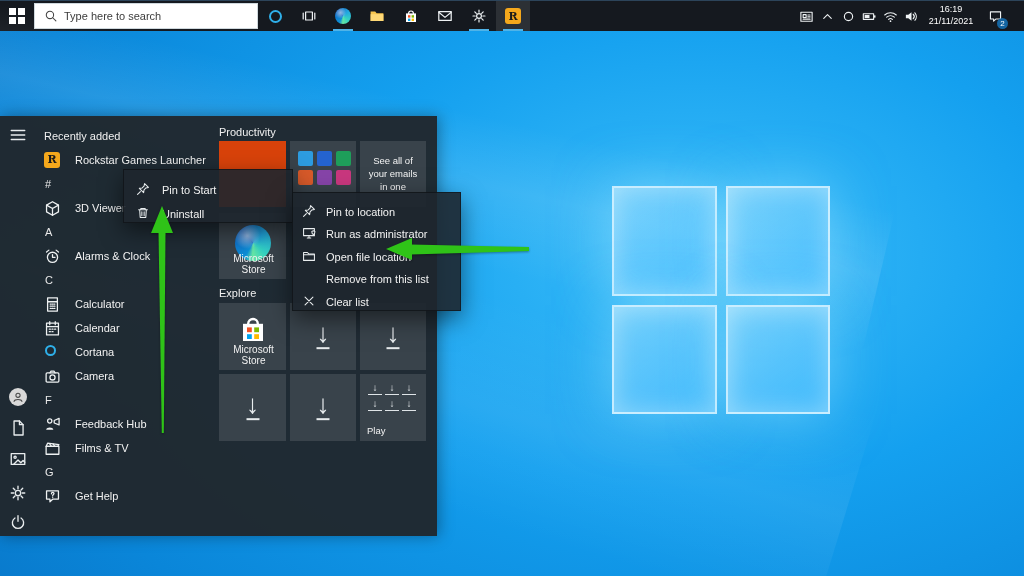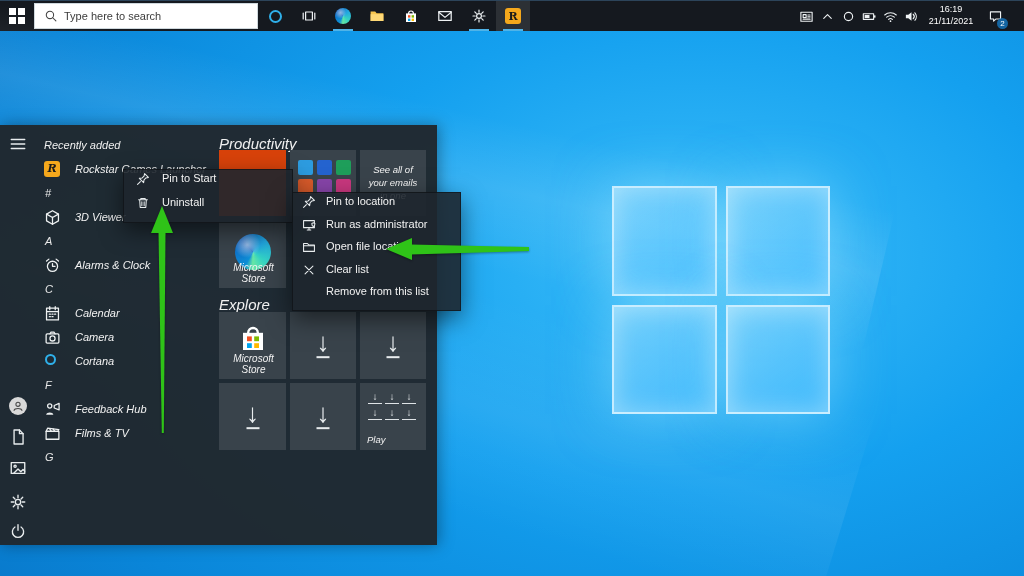--- a/index.html
+++ b/index.html
@@ -17,35 +17,35 @@
   .ray2 { left:-80px; top:120px; width:1000px; height:220px; transform:rotate(17deg); transform-origin:left top;
           background:linear-gradient(180deg, rgba(255,255,255,0) 0%, rgba(255,255,255,.07) 50%, rgba(255,255,255,0) 100%); }
   #winlogo { left:612px; top:186px; width:218px; height:228px; display:grid;
              grid-template-columns:1fr 1fr; grid-template-rows:1fr 1fr; gap:9px; }
   #winlogo .pane {
     background:linear-gradient(145deg, rgba(160,225,255,.60), rgba(70,190,255,.80));
     border:2px solid rgba(220,245,255,.85);
     box-shadow: inset 0 0 26px rgba(255,255,255,.38), 0 0 55px rgba(150,225,255,.55);
   }
   
-  #start-menu { left:0; top:125px; width:437px; height:420px; background:rgba(32,39,45,.97);
-                box-shadow: 2px 0 14px rgba(0,0,0,.35); z-index:10;font-style:italic; }
+  #start-menu { left:0; top:116px; width:437px; height:420px; background:rgba(32,39,45,.97);
+                box-shadow: 2px 0 14px rgba(0,0,0,.35); z-index:10; }
   .rail-ico { position:absolute; left:9px; width:18px; height:18px; color:#e8ecee; cursor:pointer; }
   .avatar { background:#d9d9d9; border-radius:50%; color:#4a4a4a; padding:2px; }
   #app-list { position:absolute; left:36px; top:8px; width:182px; }
   .sm-header { height:24px; line-height:24px; font-size:11px; padding-left:8px; color:#f0f0f0; }
   .app-row { display:flex; align-items:center; height:24px; padding-left:8px; cursor:pointer; }
   .app-row .ico { width:17px; height:17px; flex:0 0 17px; margin-right:14px; color:#eef1f2; }
   .app-row .lbl { font-size:11px; color:#f2f2f2; white-space:nowrap; }
   .letter-row { height:24px; line-height:24px; font-size:11px; padding-left:9px; color:#e9e9e9; cursor:pointer; }
   .rstar { display:flex; align-items:center; justify-content:center; width:16px; height:16px; border-radius:3px;
            background:#f5a81c; color:#1a1a1a; font-weight:bold; font-size:11px; font-family:"DejaVu Serif",serif; }
   .c-ring { display:block; width:13px; height:13px; border:2.5px solid #2fb0ea; border-radius:50%; }
   
-  .group-label { position:absolute; font-size:15px; color:#f0f0f0; }
+  .group-label { position:absolute; font-size:11px; color:#f0f0f0; }
   .tile { position:absolute; background:#39434b; cursor:pointer; }
   .tile .t-label { position:absolute; left:6px; right:4px; bottom:4px; font-size:10px; color:#f2f2f2; text-align:center; }
   .tile-orange { background:#d8420a; }
   .office-grid { position:absolute; left:8px; top:10px; width:52px; display:grid;
                  grid-template-columns:repeat(3,15px); gap:4px; }
   .office-grid span { width:15px; height:15px; border-radius:2px; }
   .mail-text { position:absolute; left:5px; right:5px; top:14px; font-size:9.5px; line-height:1.35;
                text-align:center; color:#f4f4f4; }
   .edge-ball { display:block; width:100%; height:100%; border-radius:50%;
     background: radial-gradient(circle at 34% 30%, rgba(255,255,255,.55) 0%, rgba(255,255,255,0) 38%),
@@ -57,21 +57,21 @@
   .dl-arrow::after { content:""; display:block; height:2px; background:#e8ecee; margin-top:1px; }
   .mini-dl { position:absolute; left:8px; top:8px; width:50px; display:grid;
              grid-template-columns:repeat(3,14px); gap:3px; color:#dfe4e7; }
   .mini-dl span { font-size:10px; text-align:center; border-bottom:1px solid #dfe4e7; line-height:1.2; }
   .play-label { position:absolute; left:7px; bottom:5px; font-size:9.5px; color:#f2f2f2; }
   
   .ctx { position:absolute; background:rgba(30,38,45,.90); box-shadow:0 8px 22px rgba(0,0,0,.5);
          border:1px solid rgba(0,0,0,.4); padding:2px 0; z-index:40; }
   #ctx-menu   { left:123px; top:169px; width:170px; }
   #ctx-submenu{ left:292px; top:192px; width:169px; }
-  .ctx-item { position:relative; display:flex; align-items:flex-start; height:24px; padding:0 8px 0 12px;
+  .ctx-item { position:relative; display:flex; align-items:flex-end; height:24px; padding:0 8px 0 12px;
               font-size:11px; color:#f2f2f2; cursor:pointer; }
   #ctx-submenu .ctx-item { height:22.6px; padding-left:9px; }
   .ctx-item .ico { width:14px; height:14px; flex:0 0 14px; margin-right:12px; color:#e9edef; }
   #ctx-submenu .ctx-item .ico { margin-right:10px; }
   .ctx-item.hl { background:#16436b; }
   .ctx-item .chev { margin-left:auto; font-size:13px; color:#e9edef; }
   
   #arrows { left:0; top:0; width:1024px; height:576px; z-index:70; pointer-events:none;
             filter:drop-shadow(0 1px 1px rgba(0,0,0,.35)); }
   
@@ -177,43 +177,53 @@
               <path d="M8 6.2v2.6h2.4"></path>
               <path d="M2.4 3.8L4.6 2M13.6 3.8L11.4 2"></path>
             </svg>
           </span>
           <span class="lbl">Alarms &amp; Clock</span>
         </div>
         <div class="letter-row">C</div>
         <div class="app-row">
           <span class="ico">
             <svg viewBox="0 0 16 16" fill="none" stroke="currentColor" stroke-width="1.2" stroke-linecap="round" stroke-linejoin="round">
+              <rect x="3.4" y="1.8" width="9.2" height="12.4"></rect>
+              <path d="M3.4 5.4h9.2"></path>
+              <path d="M5.8 7.6h.9M7.6 7.6h.9M9.4 7.6h.9M5.8 9.6h.9M7.6 9.6h.9M9.4 9.6h.9M5.8 11.6h.9M7.6 11.6h.9M9.4 11.6h.9"></path>
+            </svg>
+          </span>
+          <span class="lbl">Calculator</span>
+        </div>
+        <div class="app-row">
+          <span class="ico">
+            <svg viewBox="0 0 16 16" fill="none" stroke="currentColor" stroke-width="1.2" stroke-linecap="round" stroke-linejoin="round">
               <rect x="2.4" y="3" width="11.2" height="11"></rect>
               <path d="M2.4 6.2h11.2M5.4 1.6v2.8M10.6 1.6v2.8"></path>
               <path d="M5 8.6h1M7.5 8.6h1M10 8.6h1M5 11h1M7.5 11h1"></path>
             </svg>
           </span>
           <span class="lbl">Calendar</span>
         </div>
         <div class="app-row">
+          <span class="ico" style="color: rgb(47, 176, 234);">
+            <span class="c-ring" style="width:11px;height:11px;margin:1px"></span>
+          </span>
+          <span class="lbl">Cortana</span>
+        </div>
+        <div class="app-row">
           <span class="ico">
             <svg viewBox="0 0 16 16" fill="none" stroke="currentColor" stroke-width="1.2" stroke-linecap="round" stroke-linejoin="round">
               <rect x="2" y="4.6" width="12" height="8.6" rx="1"></rect>
               <circle cx="8" cy="8.9" r="2.4"></circle>
               <path d="M5.6 4.6l1-1.6h2.8l1 1.6"></path>
             </svg>
           </span>
           <span class="lbl">Camera</span>
         </div>
-        <div class="app-row">
-          <span class="ico" style="color: rgb(47, 176, 234);">
-            <span class="c-ring" style="width:11px;height:11px;margin:1px"></span>
-          </span>
-          <span class="lbl">Cortana</span>
-        </div>
         <div class="letter-row">F</div>
         <div class="app-row">
           <span class="ico">
             <svg viewBox="0 0 16 16" fill="none" stroke="currentColor" stroke-width="1.2" stroke-linecap="round" stroke-linejoin="round">
               <circle cx="5.4" cy="4.8" r="2"></circle>
               <path d="M2 13c.4-2.8 6.4-2.8 6.8 0z" fill="currentColor" stroke="none"></path>
               <path d="M9.6 4.2l4.6-2v6.2l-4.6-1.8z"></path>
             </svg>
           </span>
           <span class="lbl">Feedback Hub</span>
@@ -222,20 +232,29 @@
           <span class="ico">
             <svg viewBox="0 0 16 16" fill="none" stroke="currentColor" stroke-width="1.2" stroke-linecap="round" stroke-linejoin="round">
               <rect x="2" y="6" width="12" height="7.4"></rect>
               <path d="M2 6l1.4-3L14 4.4l-1 1.6z"></path>
               <path d="M5.2 3.5l1.6 2.3M8.6 3.8l1.6 2.2"></path>
             </svg>
           </span>
           <span class="lbl">Films &amp; TV</span>
         </div>
         <div class="letter-row">G</div>
+        <div class="app-row">
+          <span class="ico">
+            <svg viewBox="0 0 16 16" fill="none" stroke="currentColor" stroke-width="1.2" stroke-linecap="round" stroke-linejoin="round">
+              <path d="M2.4 2.6h11.2v7.8H8.4L5.6 13v-2.6H2.4z"></path>
+              <path d="M7 5.4c0-1.6 2.4-1.6 2.4-.2 0 1-1.2 1-1.2 2M8.2 8.6v.2"></path>
+            </svg>
+          </span>
+          <span class="lbl">Get Help</span>
+        </div>
       </div>
 
     <div class="group-label" style="left:219px; top:10px;">Productivity</div>
     <div class="tile tile-orange" style="left:219px; top:25px; width:67px; height:66px;"></div>
     <div class="tile" style="left:290px; top:25px; width:66px; height:66px;">
       <div class="office-grid" id="office-grid">
           <span style="background: rgb(45, 156, 224);"></span>
           <span style="background: rgb(36, 99, 207);"></span>
           <span style="background: rgb(30, 158, 90);"></span>
           <span style="background: rgb(217, 91, 43);"></span>
@@ -333,30 +352,30 @@
       <div class="ctx-item">
         <span class="ico">
           <svg viewBox="0 0 16 16" fill="none" stroke="currentColor" stroke-width="1.2" stroke-linecap="round" stroke-linejoin="round">
             <path d="M1.8 4h4.4l1.5 1.6h6.5V13H1.8z"></path>
             <path d="M1.8 6.6h12.4"></path>
           </svg>
         </span>
         <span>Open file location</span>
       </div>
       <div class="ctx-item">
-        <span class="ico">
-          <svg viewBox="0 0 16 16" fill="none" stroke="currentColor" stroke-width="1.2" stroke-linecap="round" stroke-linejoin="round">
-            <path d="M3.5 3.5l9 9M12.5 3.5l-9 9"></path>
-          </svg>
-        </span>
-        <span>Clear list</span>
-      </div>
-      <div class="ctx-item">
         <span class="ico"></span>
         <span>Remove from this list</span>
+      </div>
+      <div class="ctx-item">
+        <span class="ico">
+          <svg viewBox="0 0 16 16" fill="none" stroke="currentColor" stroke-width="1.2" stroke-linecap="round" stroke-linejoin="round">
+            <path d="M3.5 3.5l9 9M12.5 3.5l-9 9"></path>
+          </svg>
+        </span>
+        <span>Clear list</span>
       </div>
     </div>
 
   <svg id="arrows" class="abs" viewBox="0 0 1024 576">
     <g id="arrow-vertical">
       <polygon points="162,206 151,233 173,233" fill="#2fc318"></polygon>
       <polygon points="158.5,232 165.5,232 163.8,433 161.8,433" fill="#2fc318"></polygon>
     </g>
     <g id="arrow-horizontal">
       <polygon points="386,249 412,238 412,260" fill="#2fc318"></polygon>

